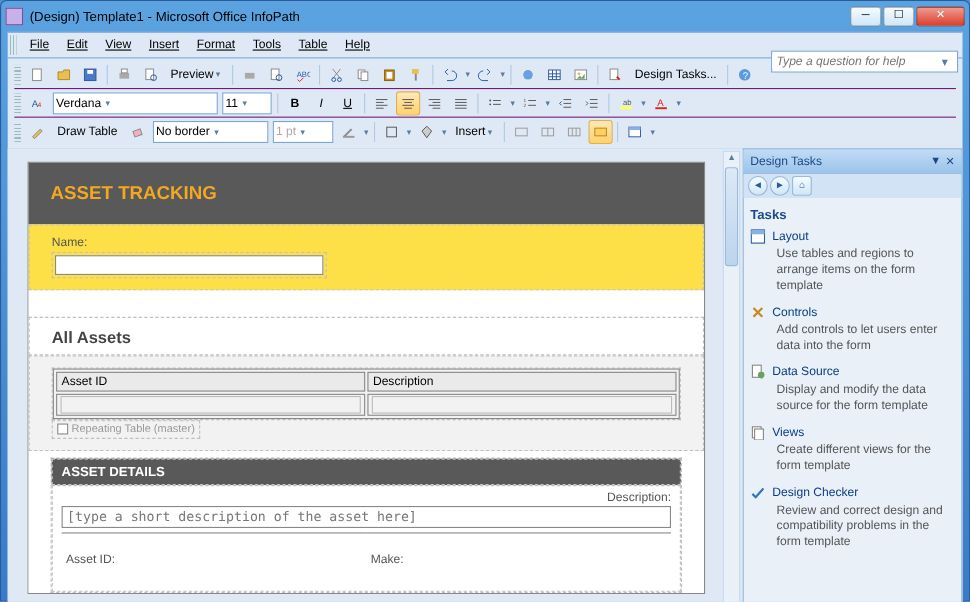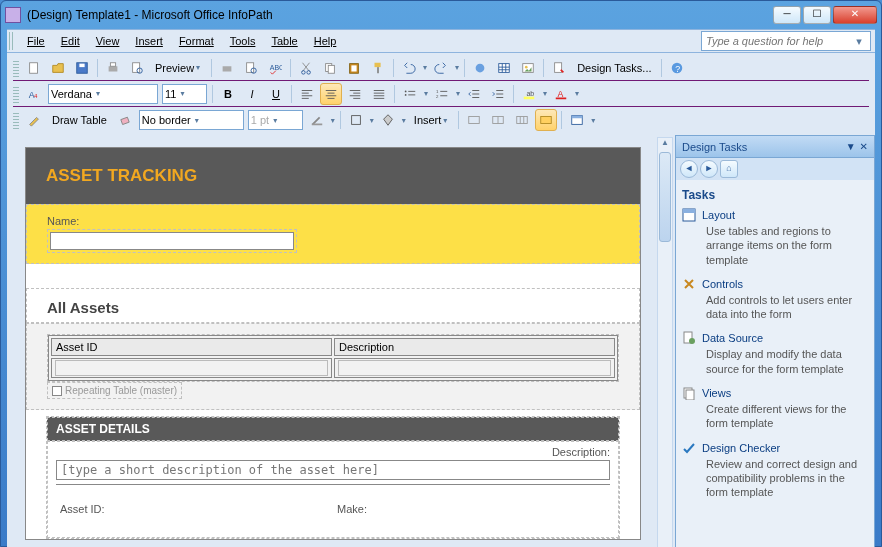--- a/index.html
+++ b/index.html
@@ -13,21 +13,21 @@
 .win-btns { display: flex; }
 .win-btn { width: 28px; height: 18px; margin-left: 2px; border: 1px solid rgba(0,0,0,0.3); border-radius: 3px; background: linear-gradient(#f5fbff, #cfe7f9); text-align: center; line-height: 14px; font-size: 10px; }
 .win-btn.max { width: 28px; }
 .win-btn.close { width: 44px; background: linear-gradient(#f29a8f, #d9402e); color: #fff; }
 
 
 .menubar { background: #dfe9f5; height: 24px; border-top: 1px solid #8eb4de; border-bottom: 1px solid #8eb4de; display: flex; align-items: center; padding: 0 2px; margin: 0 6px; position: relative; }
 .menubar .grip { width: 6px; height: 18px; margin-right: 4px; background: repeating-linear-gradient(90deg, #9bb 0 1px, transparent 1px 3px); }
 .menubar .menu-item { padding: 3px 8px; text-decoration: underline; text-decoration-color: transparent; }
 .menubar .menu-item .ul { text-decoration: underline; }
-.help-box { position: absolute; right: 4px; top: 1px; width: 170px; height: 20px; border: 1px solid #7aa7d4; background: #fff; display: flex; align-items: center; }
+.help-box { position: absolute; right: 4px; top: 16px; width: 170px; height: 20px; border: 1px solid #7aa7d4; background: #fff; display: flex; align-items: center; }
 .help-box input { border: none; outline: none; width: 150px; font-size: 11px; color: #888; padding-left: 4px; font-style: italic; }
 .help-box .dd { width: 14px; text-align: center; color: #5a7ca0; }
 
 
 .toolbars { background: #dfe9f5; padding: 2px 6px 2px 6px; margin: 0 6px; }
 .toolbar-row { height: 26px; display: flex; align-items: center; border-bottom: 1px solid #701a75; }
 .toolbar-row:last-child { border-bottom: none; }
 .tb-grip { width: 6px; height: 18px; margin-right: 3px; background: repeating-linear-gradient(0deg, #9bb 0 1px, transparent 1px 3px); }
 .tb-btn { width: 22px; height: 22px; display: inline-flex; align-items: center; justify-content: center; border: 1px solid transparent; border-radius: 3px; margin: 0 1px; }
 .tb-btn.active { background: linear-gradient(#fde8b8, #ffd26b); border-color: #e0b050; }
@@ -252,21 +252,21 @@
     </div>
 
     <div class="toolbar-row">
       <div class="tb-grip"></div>
       <div class="tb-btn">
           <svg viewBox="0 0 16 16">
             <text x="2" y="12" font-size="10" fill="#2a5a9a">A</text>
             <text x="8" y="12" font-size="7" fill="#e02020">4</text>
           </svg>
         </div>
-      <div class="tb-select" style="width:110px">
+      <div class="tb-select" style="width:150px">
           <span>Verdana</span>
           <span class="dd">▾</span>
         </div>
       <div class="tb-select" style="width:45px">
           <span>11</span>
           <span class="dd">▾</span>
         </div>
       <div class="tb-sep"></div>
       <div class="tb-btn">
           <b>B</b>

